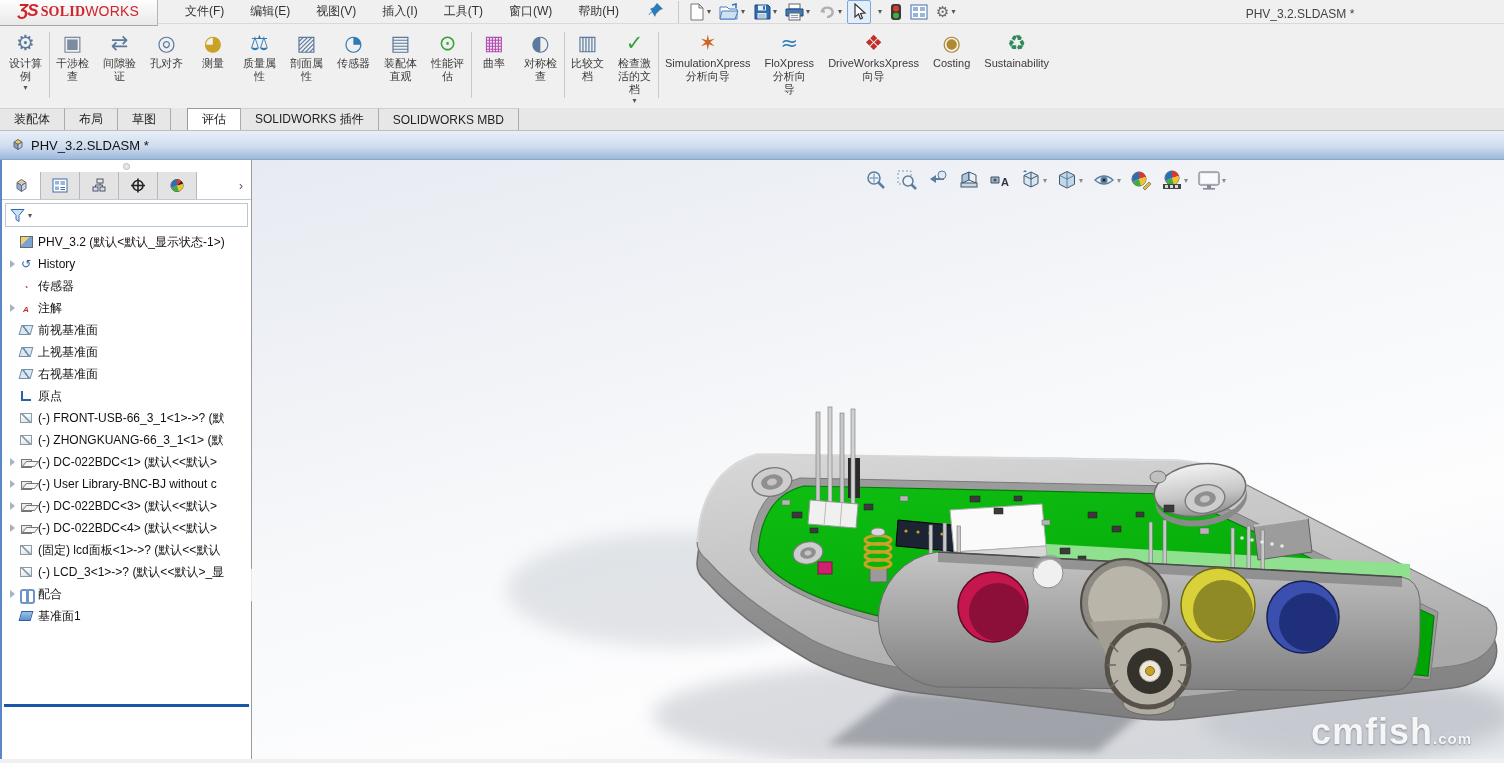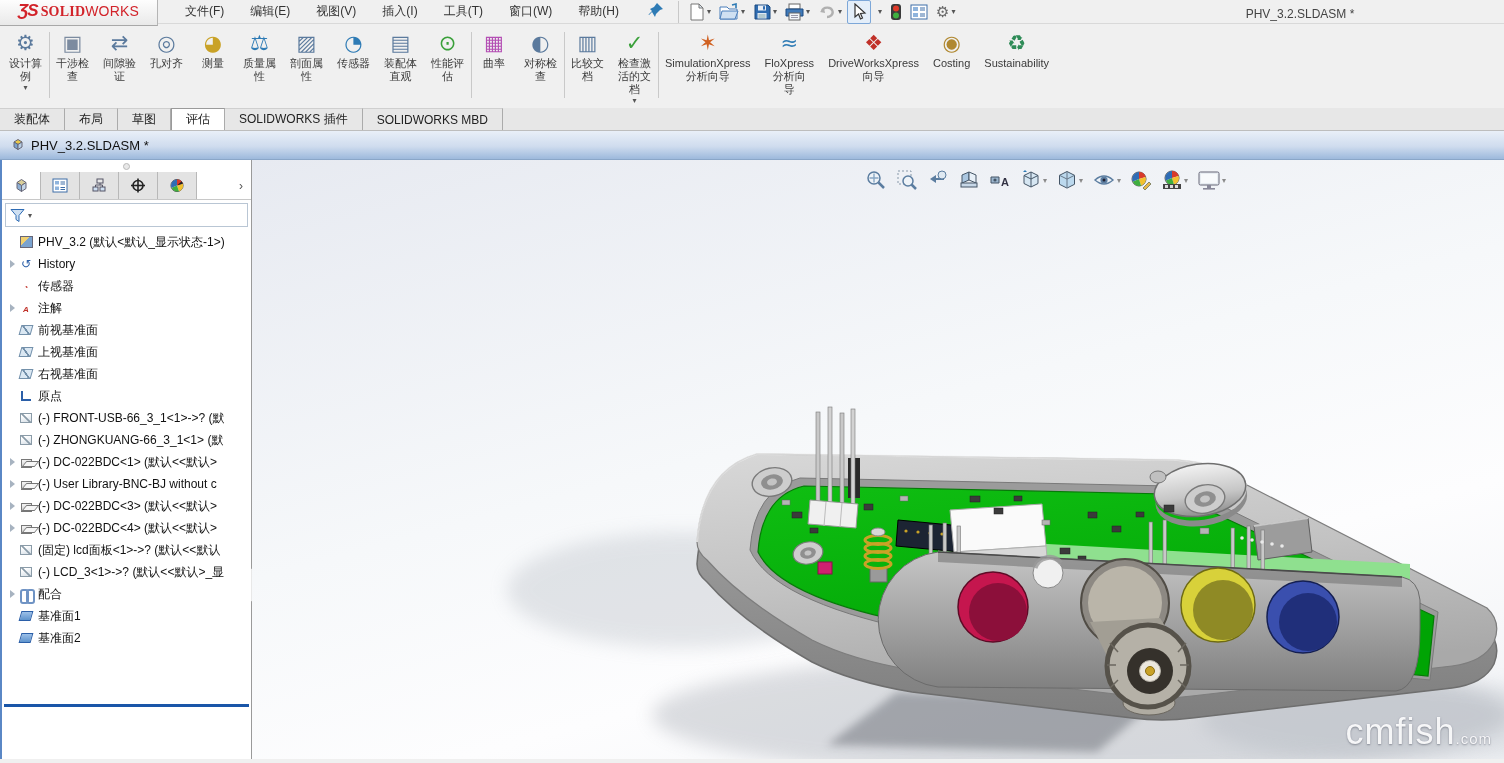--- a/index.html
+++ b/index.html
@@ -26,21 +26,21 @@
   .ribbon { height:84px; background:#f0f0f0; display:flex; align-items:flex-start; padding:4px 2px 0 2px; }
   .ritem { display:flex; flex-direction:column; align-items:center; justify-content:flex-start; padding:2px 7px 0 7px; min-width:46px; height:76px; position:relative; }
   .rglyph { font-family:"DejaVu Sans",sans-serif; font-size:21px; line-height:26px; height:26px; }
   .rlabel { font-size:11px; line-height:13px; color:#3a3a3a; text-align:center; white-space:pre-line; margin-top:1px; }
   .rcaret { font-size:8px; color:#555; line-height:8px; margin-top:1px; font-family:"DejaVu Sans",sans-serif; }
   .rsep { position:absolute; right:-1px; top:4px; width:1px; height:66px; background:#c9c9c9; }
 
   
   .tabrow { height:23px; background:#e7e7e7; display:flex; align-items:stretch; border-bottom:1px solid #bdbdbd; }
   .cmdtab { padding:3px 14px; border-right:1px solid #ababab; border-top:1px solid #cfcfcf; color:#222; background:#e7e7e7; display:flex; align-items:center; }
-  .cmdtab.active { background:#ffffff; border-top:1px solid #9a9a9a; border-left:1px solid #9a9a9a; font-weight:normal; }
+  .cmdtab.active { background:#ffffff; border-top:1px solid #9a9a9a; border-left:1px solid #9a9a9a; font-weight:normal;margin-left:16px; }
 
   
   .docbar { height:29px; background:linear-gradient(180deg,#e9eff8 0%,#cfdcee 55%,#9db9dc 100%); border-bottom:1px solid #8aa6c8; display:flex; align-items:center; padding-left:10px; gap:6px; }
   .docbar-title { font-size:13px; color:#111; }
 
   
   .main { display:flex; height:599px; }
 
   
   .panel { width:252px; background:#ffffff; border-left:2px solid #5a87c5; border-right:1px solid #9a9a9a; position:relative; display:flex; flex-direction:column; }
@@ -82,21 +82,21 @@
   .ti-mates::before, .ti-mates::after { content:""; position:absolute; top:1px; width:5px; height:11px; border:2px solid #6f93c4; border-radius:3px; }
   .ti-mates::before { left:1px; } .ti-mates::after { left:7px; }
   .warn-badge { width:12px; height:11px; flex:0 0 12px; margin-right:3px; background:#f6c51e; clip-path:polygon(50% 0,100% 100%,0 100%); position:relative; }
   .warn-badge::after { content:"!"; position:absolute; left:4.5px; top:1px; font-size:8px; font-weight:bold; color:#222; }
 
   
   .viewport { flex:1; position:relative; background:linear-gradient(165deg,#e7eaf1 0%,#f6f8fa 45%,#fdfdfe 70%,#f0f2f5 100%); overflow:hidden; }
   .headsup { position:absolute; left:612px; top:8px; display:flex; align-items:center; gap:7px; }
   .hbtn { display:flex; align-items:center; gap:1px; padding:1px; }
   .hcaret { font-size:8px; color:#8a8a8a; font-family:"DejaVu Sans",sans-serif; }
-  .watermark { position:absolute; right:12px; bottom:6px; color:rgba(255,255,255,.92); text-shadow:0 1px 2px rgba(120,125,135,.8), 0 0 1px #aab; font-weight:normal; letter-spacing:1px; }
+  .watermark { position:absolute; right:32px; bottom:6px; color:rgba(255,255,255,.92); text-shadow:0 1px 2px rgba(120,125,135,.8), 0 0 1px #aab; font-weight:bold; letter-spacing:1px; }
   .wm-main { font-size:36px; } .wm-suffix { font-size:15px; }
   svg text { font-family:"Liberation Sans",sans-serif; }
 </style>
 </head>
 <body>
 
 <div class="menubar">
   <div class="logo-box">
     <span class="ds-glyph">ƷS</span>
     <span><span class="brand-bold">SOLID</span><span class="brand-light">WORKS</span></span>
@@ -565,29 +565,20 @@
         </div>
         <div class="trow">
 
           <span class="tarrow"></span>
           <span class="ticon">
             <i class="ti ti-plane-blue" style="position:relative;display:block;"></i>
           </span>
 
           <span class="ttext">基准面1</span>
         </div>
-        <div class="trow">
-
-          <span class="tarrow"></span>
-          <span class="ticon">
-            <i class="ti ti-plane-blue" style="position:relative;display:block;"></i>
-          </span>
-
-          <span class="ttext">基准面2</span>
-        </div>
       </div>
     <div class="rollback"></div>
     <div class="panel-rest"></div>
     <div class="side-handle">
         <i></i>
       </div>
   </div>
 
   <div class="viewport">
 

